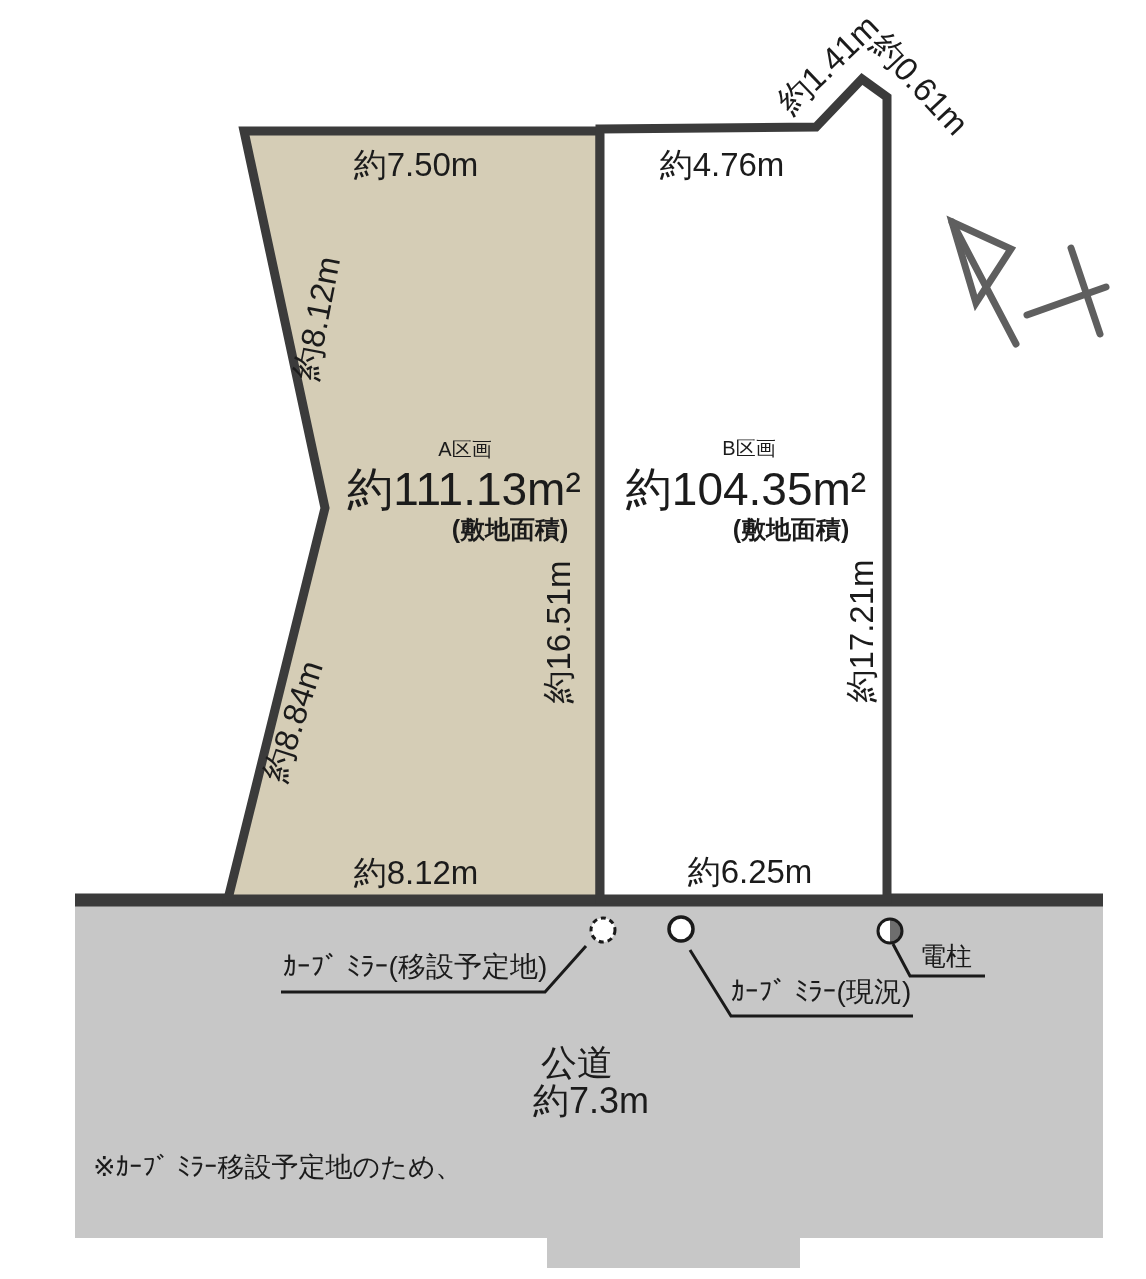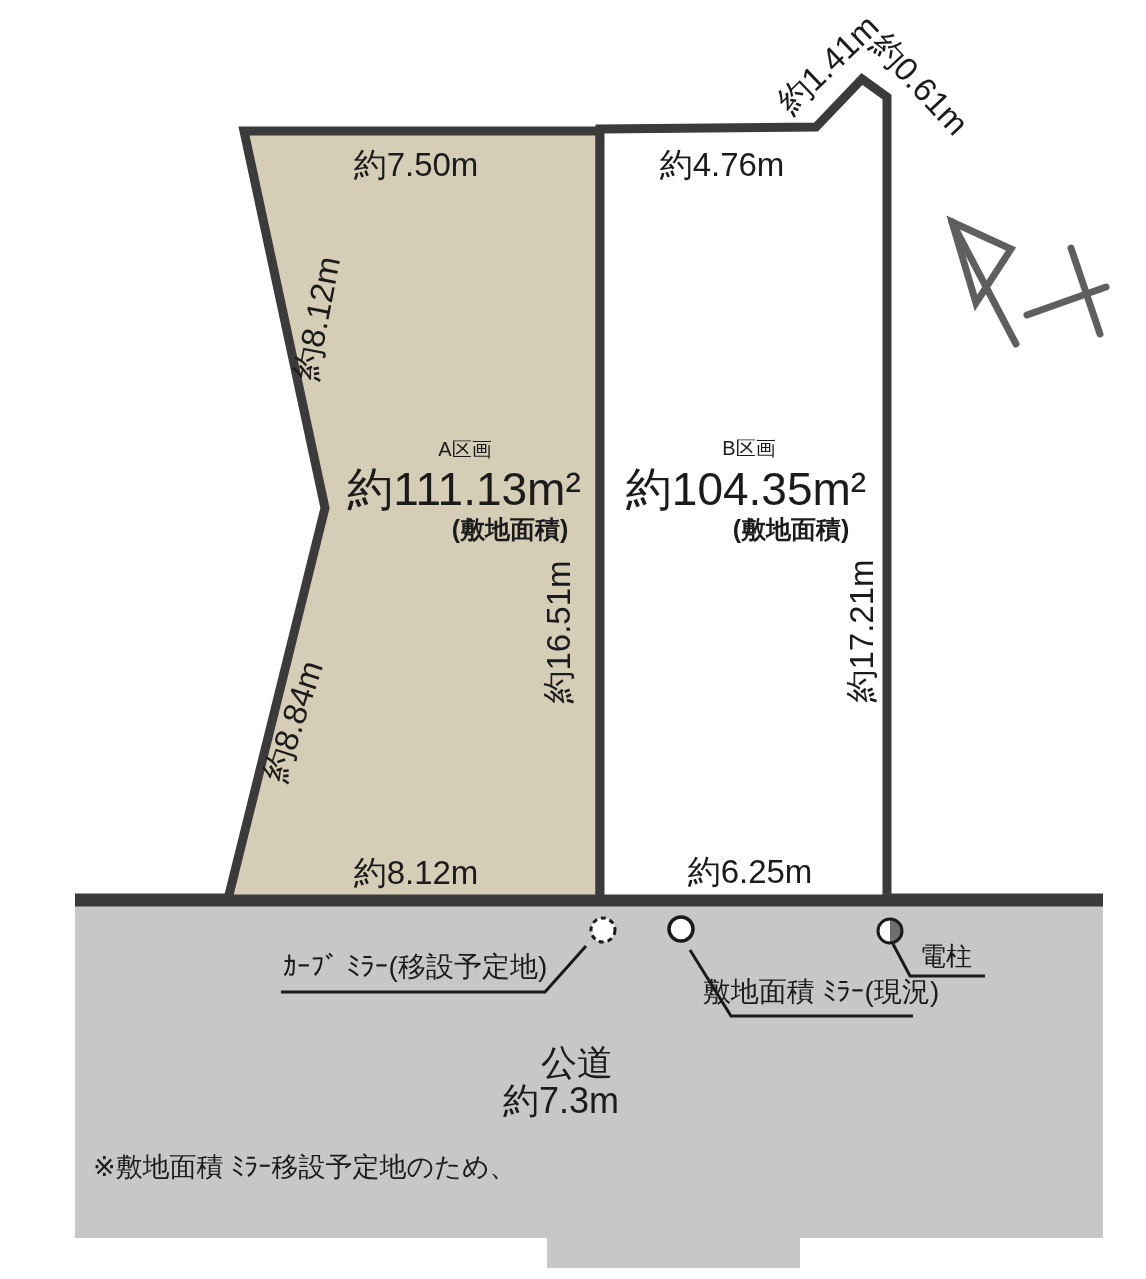--- a/index.html
+++ b/index.html
@@ -74,21 +74,21 @@
 
   <div class="lbl parcel-name" style="left:465px;top:449px;">A区画</div>
   <div class="lbl parcel-area" style="left:464px;top:489px;">約111.13m²</div>
   <div class="lbl parcel-caption" style="left:463px;top:529px;">(敷地面積)</div>
 
   <div class="lbl parcel-name" style="left:749px;top:448px;">B区画</div>
   <div class="lbl parcel-area" style="left:746px;top:489px;">約104.35m²</div>
   <div class="lbl parcel-caption" style="left:744px;top:529px;">(敷地面積)</div>
 
   <div class="lbl marker-lbl" style="left:415px;top:967px;">ｶｰﾌﾞ ﾐﾗｰ(移設予定地)</div>
-  <div class="lbl marker-lbl" style="left:821px;top:992px;">敷地面積 ﾐﾗｰ(現況)</div>
+  <div class="lbl marker-lbl" style="left:821px;top:992px;">ｶｰﾌﾞ ﾐﾗｰ(現況)</div>
   <div class="lbl pole-lbl" style="left:946px;top:956px;">電柱</div>
 
   <div class="lbl road-lbl" style="left:577px;top:1063px;">公道</div>
-  <div class="lbl road-lbl" style="left:561px;top:1101px;">約7.3m</div>
+  <div class="lbl road-lbl" style="left:591px;top:1101px;">約7.3m</div>
 
-  <div class="lbl note-lbl" style="left:93px;top:1167px;">※敷地面積 ﾐﾗｰ移設予定地のため、</div>
+  <div class="lbl note-lbl" style="left:93px;top:1167px;">※ｶｰﾌﾞ ﾐﾗｰ移設予定地のため、</div>
 
 </div>
 
 </body></html>

